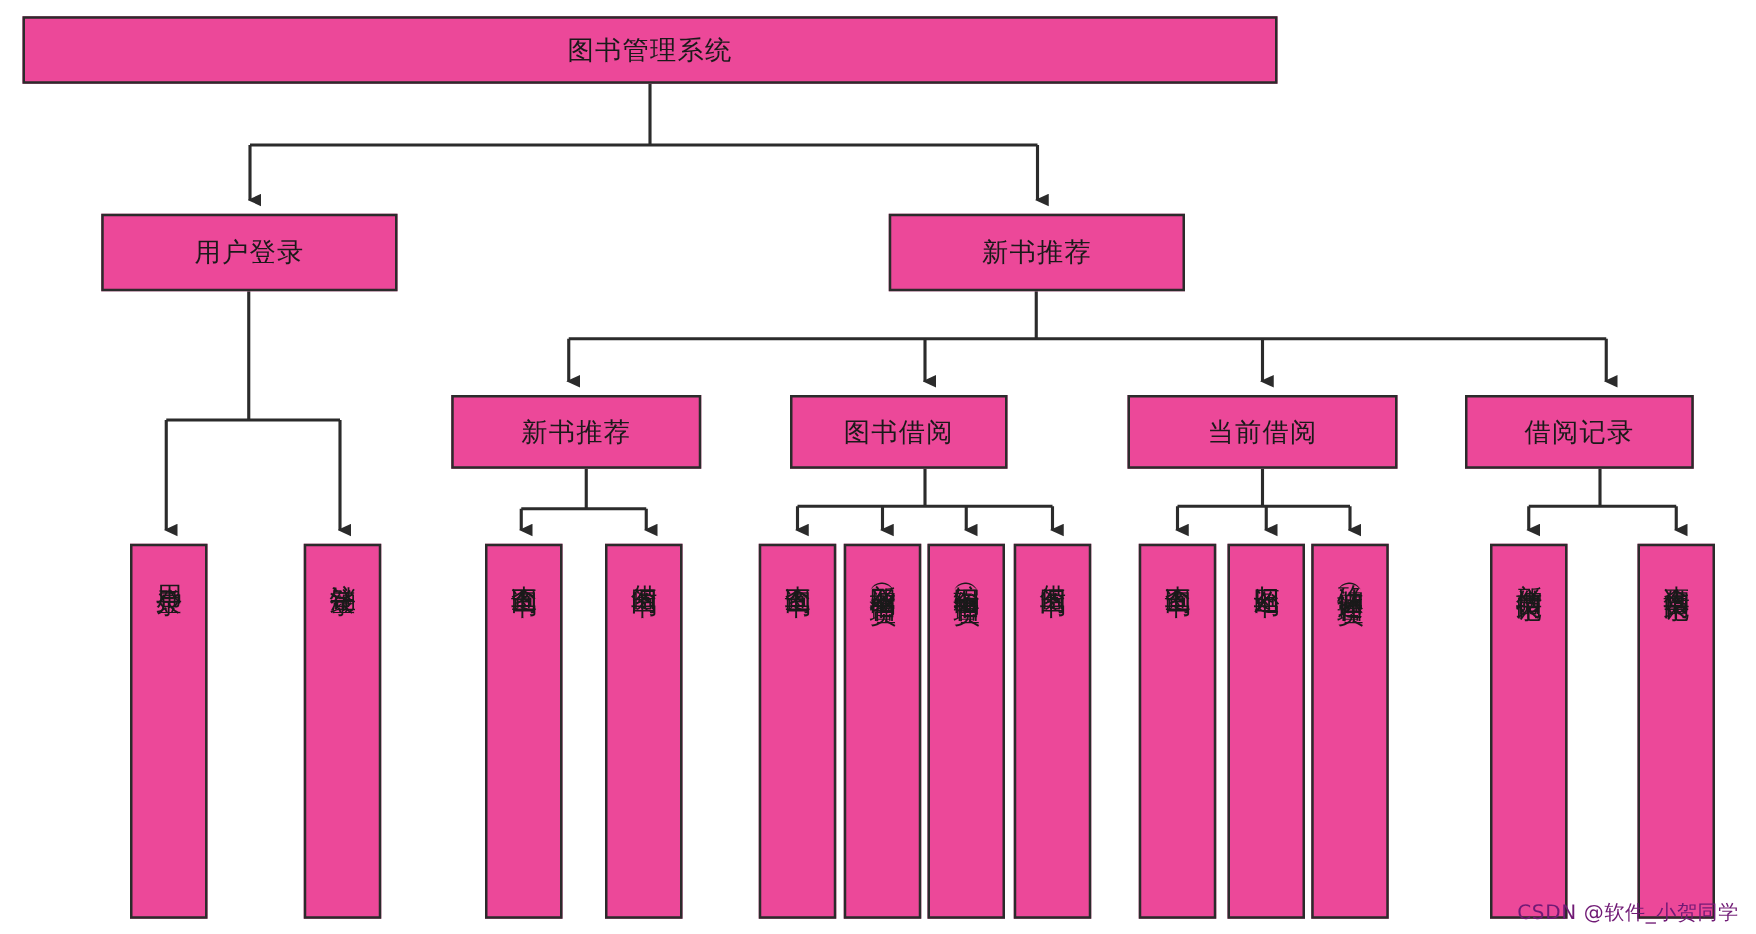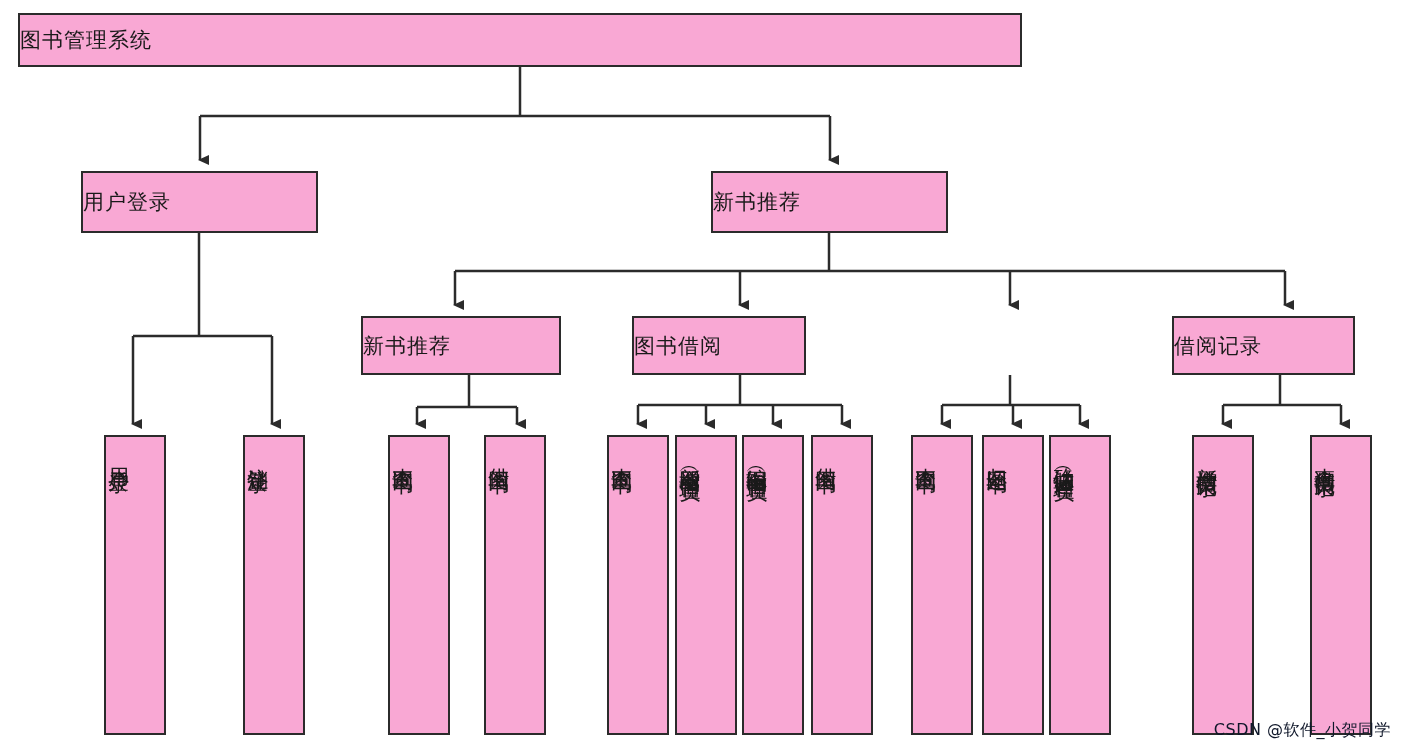--- a/index.html
+++ b/index.html
@@ -19,24 +19,24 @@
     position: absolute;
     left: 0; top: 0;
     width: 1405px;
     height: 747px;
     pointer-events: none;
   }
   .node {
     position: absolute;
     box-sizing: border-box;
     border: 2.5px solid #2b2b2b;
-    background: #f9a8d4;
+    background: #ec4899;
     display: flex;
     align-items: center;
-    justify-content: flex-start;
+    justify-content: center;
     color: #1a1a1a;
   }
   .node.h {
     font-size: 21px;
     letter-spacing: 1px;
   }
   .node.v {
     padding-top: 14px;
     align-items: flex-start;
   }
@@ -50,21 +50,21 @@
     display: block;
   }
   .root {
     font-size: 22px;
   }
   .watermark {
     position: absolute;
     right: 14px;
     bottom: 6px;
     font-size: 16px;
-    color: #0f172a;
+    color: #701a75;
     letter-spacing: 0.5px;
     white-space: nowrap;
   }
 </style>
 </head>
 <body>
 
 <div id="canvas">
 
   <svg class="wires" viewBox="0 0 1405 747">
@@ -127,20 +127,23 @@
   <div class="node h" style="left:711px; top:171px; width:237px; height:62px;">
     <span>新书推荐</span>
   </div>
 
   <div class="node h" style="left:361px; top:316px; width:200px; height:59px;">
     <span>新书推荐</span>
   </div>
   <div class="node h" style="left:632px; top:316px; width:174px; height:59px;">
     <span>图书借阅</span>
   </div>
+  <div class="node h" style="left:902px; top:316px; width:216px; height:59px;">
+    <span>当前借阅</span>
+  </div>
   <div class="node h" style="left:1172px; top:316px; width:183px; height:59px;">
     <span>借阅记录</span>
   </div>
 
   <div class="node v" style="left:104px; top:435px; width:62px; height:300px;">
     <span class="vtext">用户登录</span>
   </div>
   <div class="node v" style="left:243px; top:435px; width:62px; height:300px;">
     <span class="vtext">注销登录</span>
   </div>

